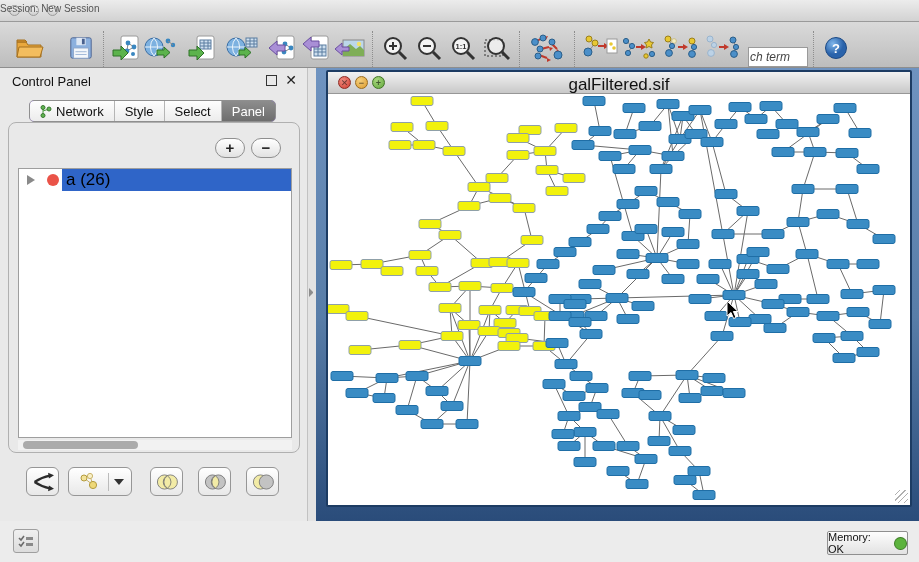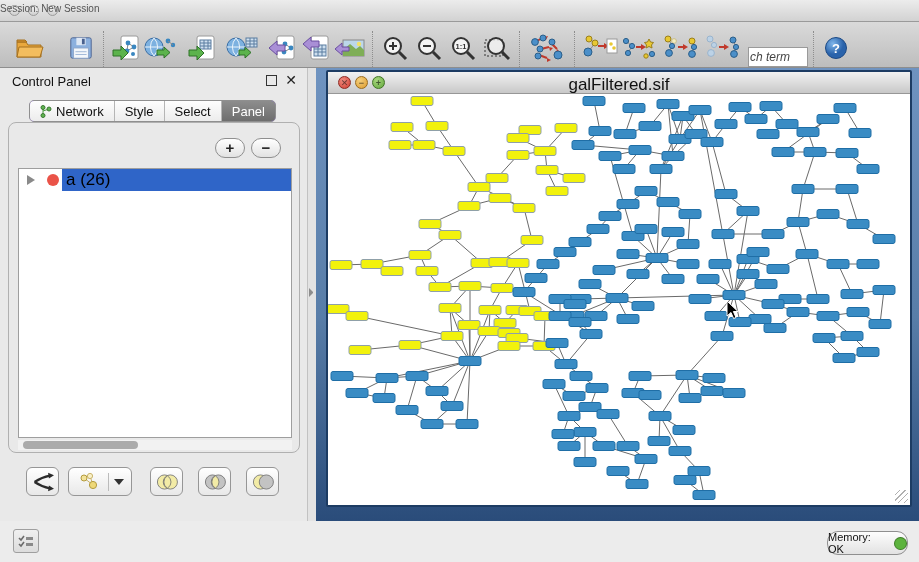--- a/index.html
+++ b/index.html
@@ -73,21 +73,21 @@
   .canvas{position:absolute;left:0;top:22px;width:582px;height:411px;background:#fff;overflow:hidden;}
   .grip{position:absolute;right:2px;bottom:2px;width:13px;height:13px;
     background:repeating-linear-gradient(135deg,transparent 0 3px,#b0b0b0 3px 4px);}
   .cursor{position:absolute;left:398px;top:206px;}
   
   .statusbar{position:absolute;left:0;top:521px;width:919px;height:41px;background:#ececec;}
   .task-btn{position:absolute;left:13px;top:8px;width:26px;height:24px;
     background:linear-gradient(#f0f0f0,#dcdcdc);border:1px solid #9f9f9f;border-radius:3px;
     display:flex;align-items:center;justify-content:center;}
   .memory-btn{position:absolute;right:11px;top:10px;width:81px;height:24px;
-    border:1px solid #8f8f8f;border-radius:11px;background:linear-gradient(#fdfdfd,#e2e2e2);
+    border:1px solid #8f8f8f;border-radius:2px;background:linear-gradient(#fdfdfd,#e2e2e2);
     display:flex;align-items:center;justify-content:center;gap:5px;font-size:11px;color:#111;}
   .memory-dot{width:13px;height:13px;border-radius:50%;background:#5cb33d;border:1px solid #3e7d27;}
 </style>
 </head>
 <body>
 
 <div class="titlebar">
   <span class="tl-dot" style="left:9px"></span>
   <span class="tl-dot" style="left:28px"></span>
   <span class="tl-dot" style="left:47px"></span>

